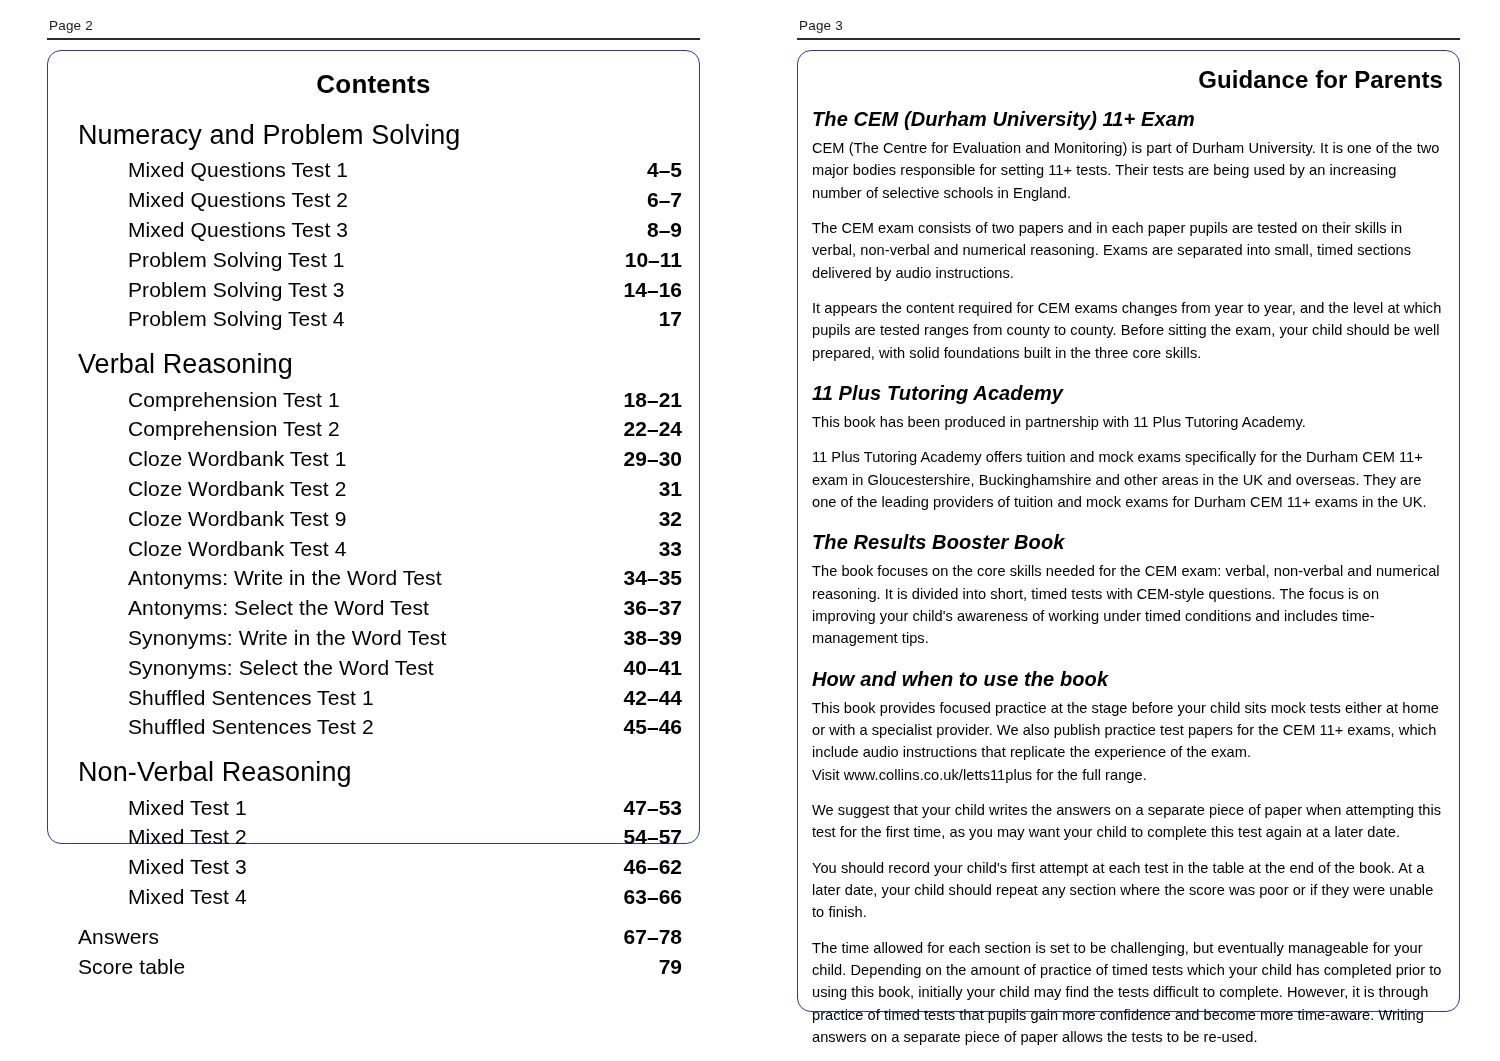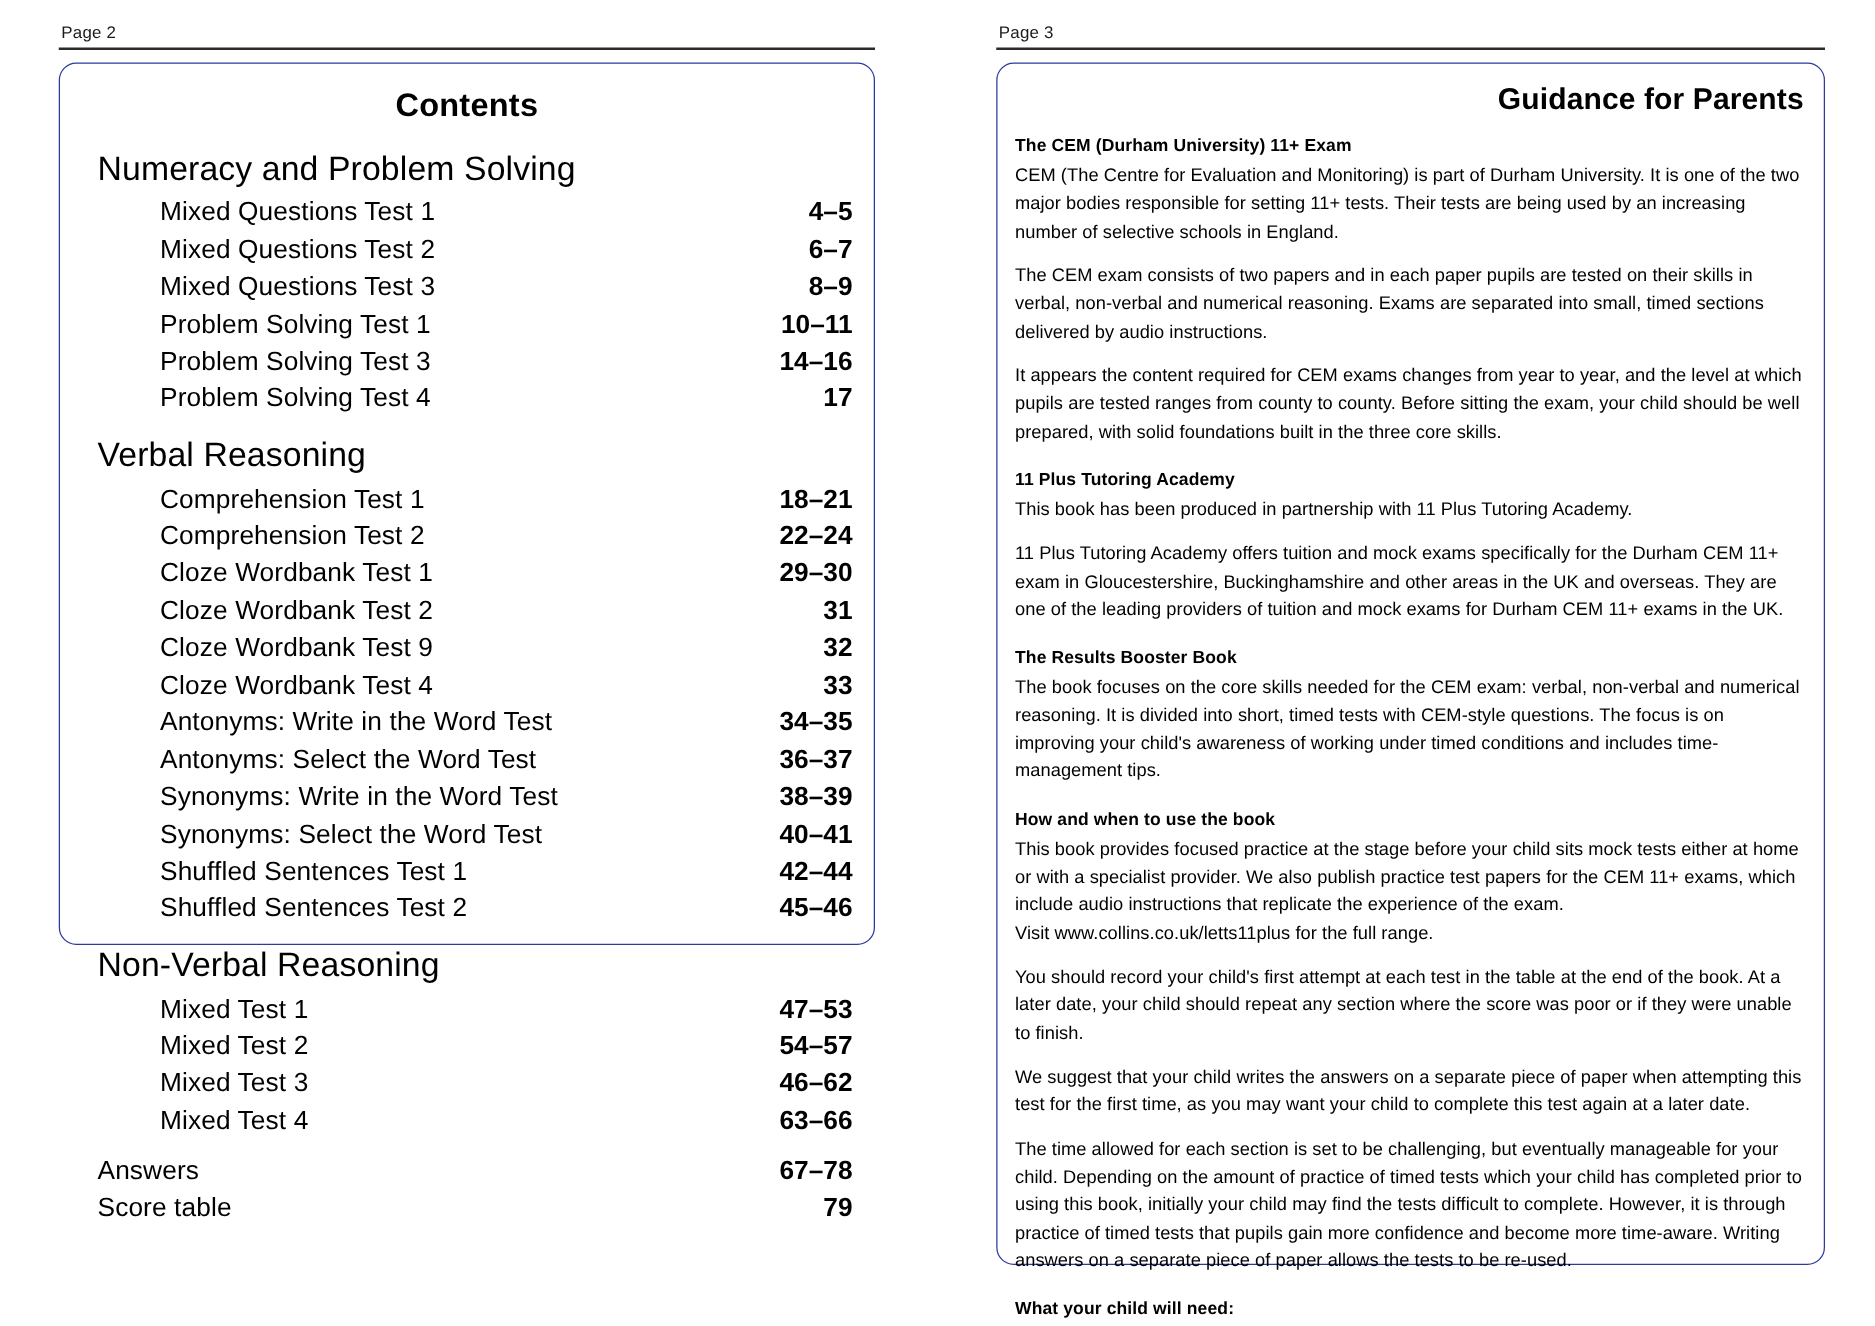--- a/index.html
+++ b/index.html
@@ -39,21 +39,21 @@
     margin: 0 0 10px 0;
   }
 
   .panel {
     border: 1.6px solid #2b3a9c;
     border-radius: 14px;
     box-sizing: border-box;
     background: #ffffff;
   }
   .panel-left {
-    height: 706px;
+    height: 794px;
     padding: 14px 17px 0 17px;
   }
   .panel-right {
     height: 962px;
     padding: 13px 16px 0 14px;
   }
 
   
   .contents-title {
     text-align: center;
@@ -91,24 +91,25 @@
 
   
   .guide-title {
     text-align: right;
     font-size: 24px;
     font-weight: bold;
     letter-spacing: .1px;
     margin: 2px 0 14px 0;
   }
   .guide-h {
-    font-size: 14px;
+    font-size: 20px;
     font-weight: bold;
     margin: 0 0 6px 0;
     letter-spacing: .1px;
+    font-style: italic;
   }
   .guide-h.spaced { margin-top: 18px; }
   .guide-p {
     font-size: 14.6px;
     line-height: 1.53;
     margin: 0 0 13px 0;
     letter-spacing: .05px;
   }
   .guide-p:last-child { margin-bottom: 0; }
 </style>
@@ -271,22 +272,22 @@
       <p class="guide-p">11 Plus Tutoring Academy offers tuition and mock exams specifically for the Durham CEM 11+ exam in Gloucestershire, Buckinghamshire and other areas in the UK and overseas. They are one of the leading providers of tuition and mock exams for Durham CEM 11+ exams in the UK.</p>
 
       <div class="guide-h spaced">The Results Booster Book</div>
       <p class="guide-p">The book focuses on the core skills needed for the CEM exam: verbal, non-verbal and numerical reasoning. It is divided into short, timed tests with CEM-style questions. The focus is on improving your child's awareness of working under timed conditions and includes time-management tips.</p>
 
       <div class="guide-h spaced">How and when to use the book</div>
       <p class="guide-p">
         <span>This book provides focused practice at the stage before your child sits mock tests either at home or with a specialist provider. We also publish practice test papers for the CEM 11+ exams, which include audio instructions that replicate the experience of the exam.</span><br>
         <span>Visit www.collins.co.uk/letts11plus for the full range.</span>
       </p>
+      <p class="guide-p">We suggest that your child writes the answers on a separate piece of paper when attempting this test for the first time, as you may want your child to complete this test again at a later date.</p>
       <p class="guide-p">You should record your child's first attempt at each test in the table at the end of the book. At a later date, your child should repeat any section where the score was poor or if they were unable to finish.</p>
-      <p class="guide-p">We suggest that your child writes the answers on a separate piece of paper when attempting this test for the first time, as you may want your child to complete this test again at a later date.</p>
       <p class="guide-p">The time allowed for each section is set to be challenging, but eventually manageable for your child. Depending on the amount of practice of timed tests which your child has completed prior to using this book, initially your child may find the tests difficult to complete. However, it is through practice of timed tests that pupils gain more confidence and become more time-aware. Writing answers on a separate piece of paper allows the tests to be re-used.</p>
 
       <div class="guide-h spaced">What your child will need:</div>
 
     </div>
   </div>
 
 </div>
 
 </body></html>

